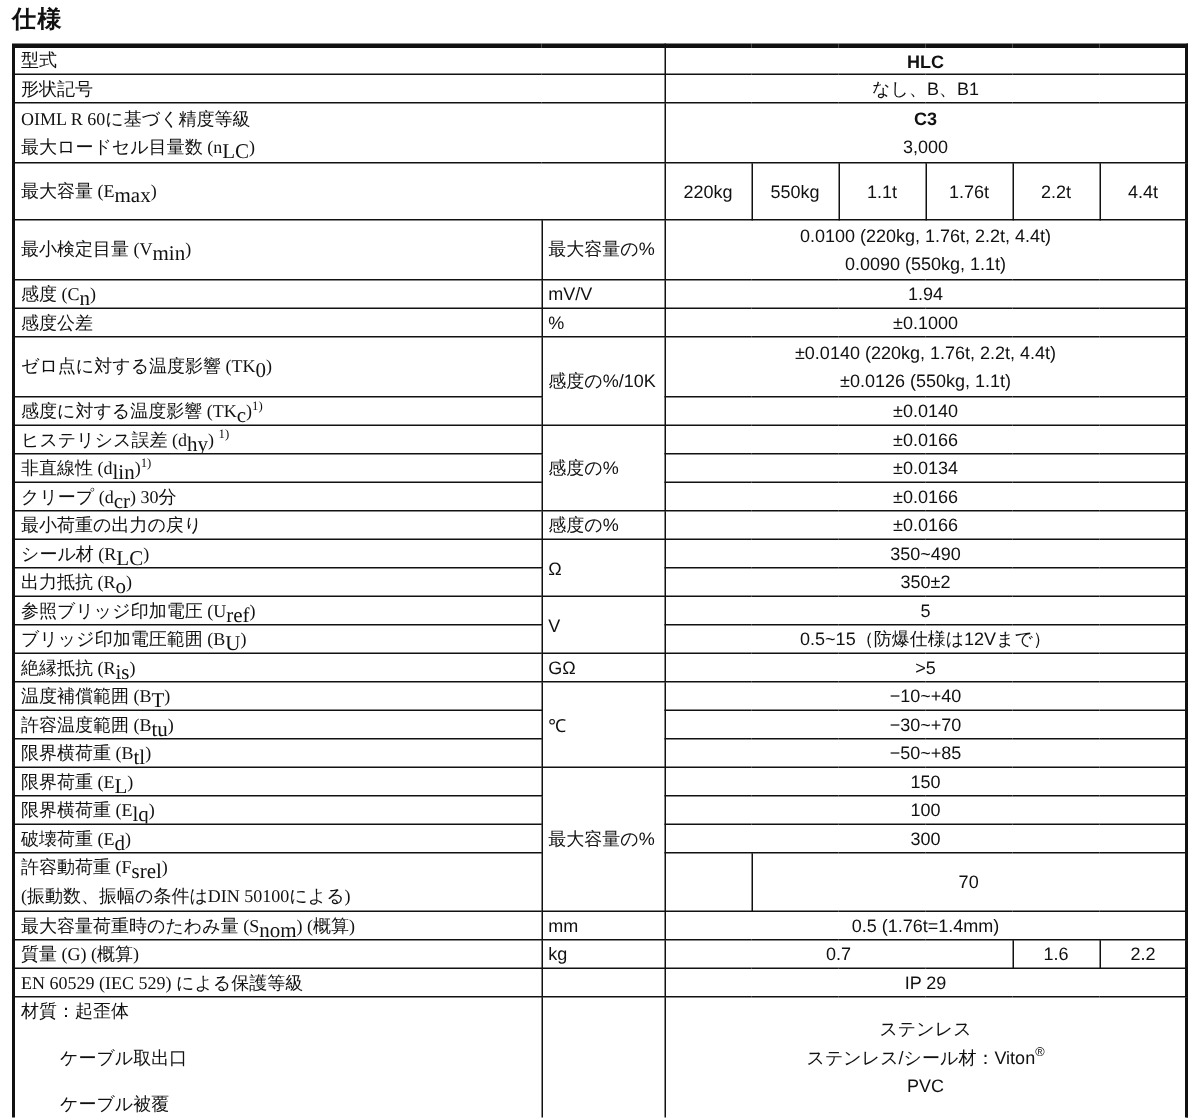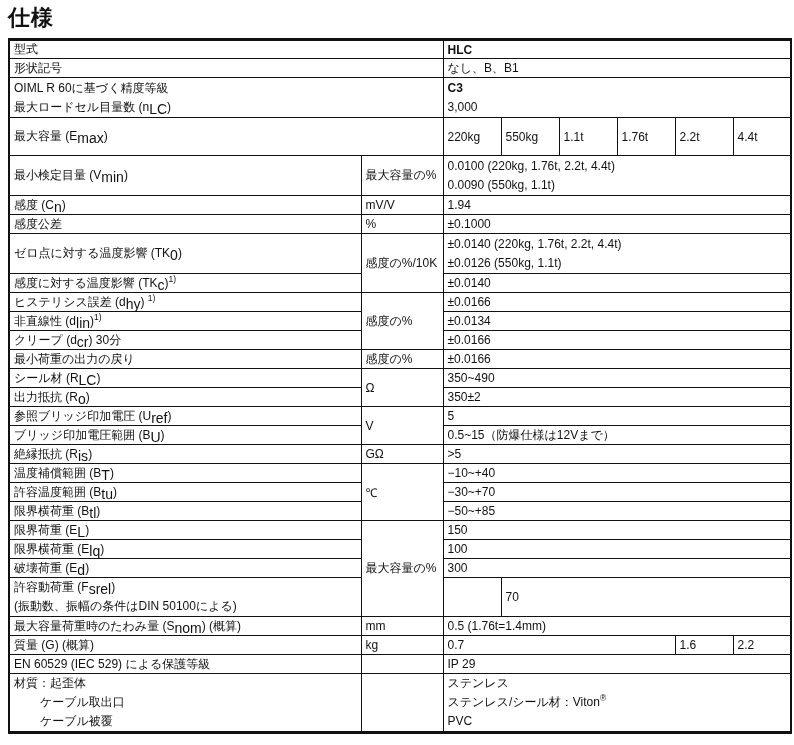--- a/index.html
+++ b/index.html
@@ -4,50 +4,50 @@
 <style>
   * { box-sizing: border-box; }
   html, body { margin: 0; padding: 0; background: #ffffff; }
   body {
     width: 794px; height: 745px;
     font-family: "Liberation Sans", sans-serif;
     color: #111;
   }
   .page { padding: 3px 6px 0 8px; }
   .doc-title {
-    font-size: 22px; font-weight: bold;
+    font-size: 16px; font-weight: bold;
     margin: 0 0 5px 0; letter-spacing: 1px;
   }
   table.specs {
     border-collapse: collapse;
     table-layout: fixed;
     width: 780px;
     border: 2px solid #111;
     border-top-width: 3px;
     border-bottom-width: 3px;
   }
   table.specs td {
     border: 1px solid #111;
     font-size: 12px;
     height: 19px;
     padding: 0 4px;
     vertical-align: middle;
     overflow: hidden;
   }
-  td.lbl { text-align: left; padding-left: 8px; }
+  td.lbl { text-align: left; padding-left: 8px; font-family: Liberation Serif, serif; }
   td.unit { text-align: left; padding: 0 2px; }
-  td.val { text-align: left; }
+  td.val { text-align: center; }
   tr.h38 > td { height: 38px; }
   tr.h40 > td { height: 40px; }
   tr.h57 > td { height: 57px; }
   .b { font-weight: bold; }
   sub { font-size: 14px; line-height: 0; }
   sup { font-size: 8.5px; line-height: 0; }
   .lines div { line-height: 19px; }
-  .indent { padding-left: 26px; }
+  .indent { padding-left: 26px; margin-top: 12px; }
 </style>
 </head>
 <body>
 
 <div class="page">
   <div class="doc-title">仕様</div>
 
   <table class="specs">
     <colgroup>
       <col style="width:352px">

